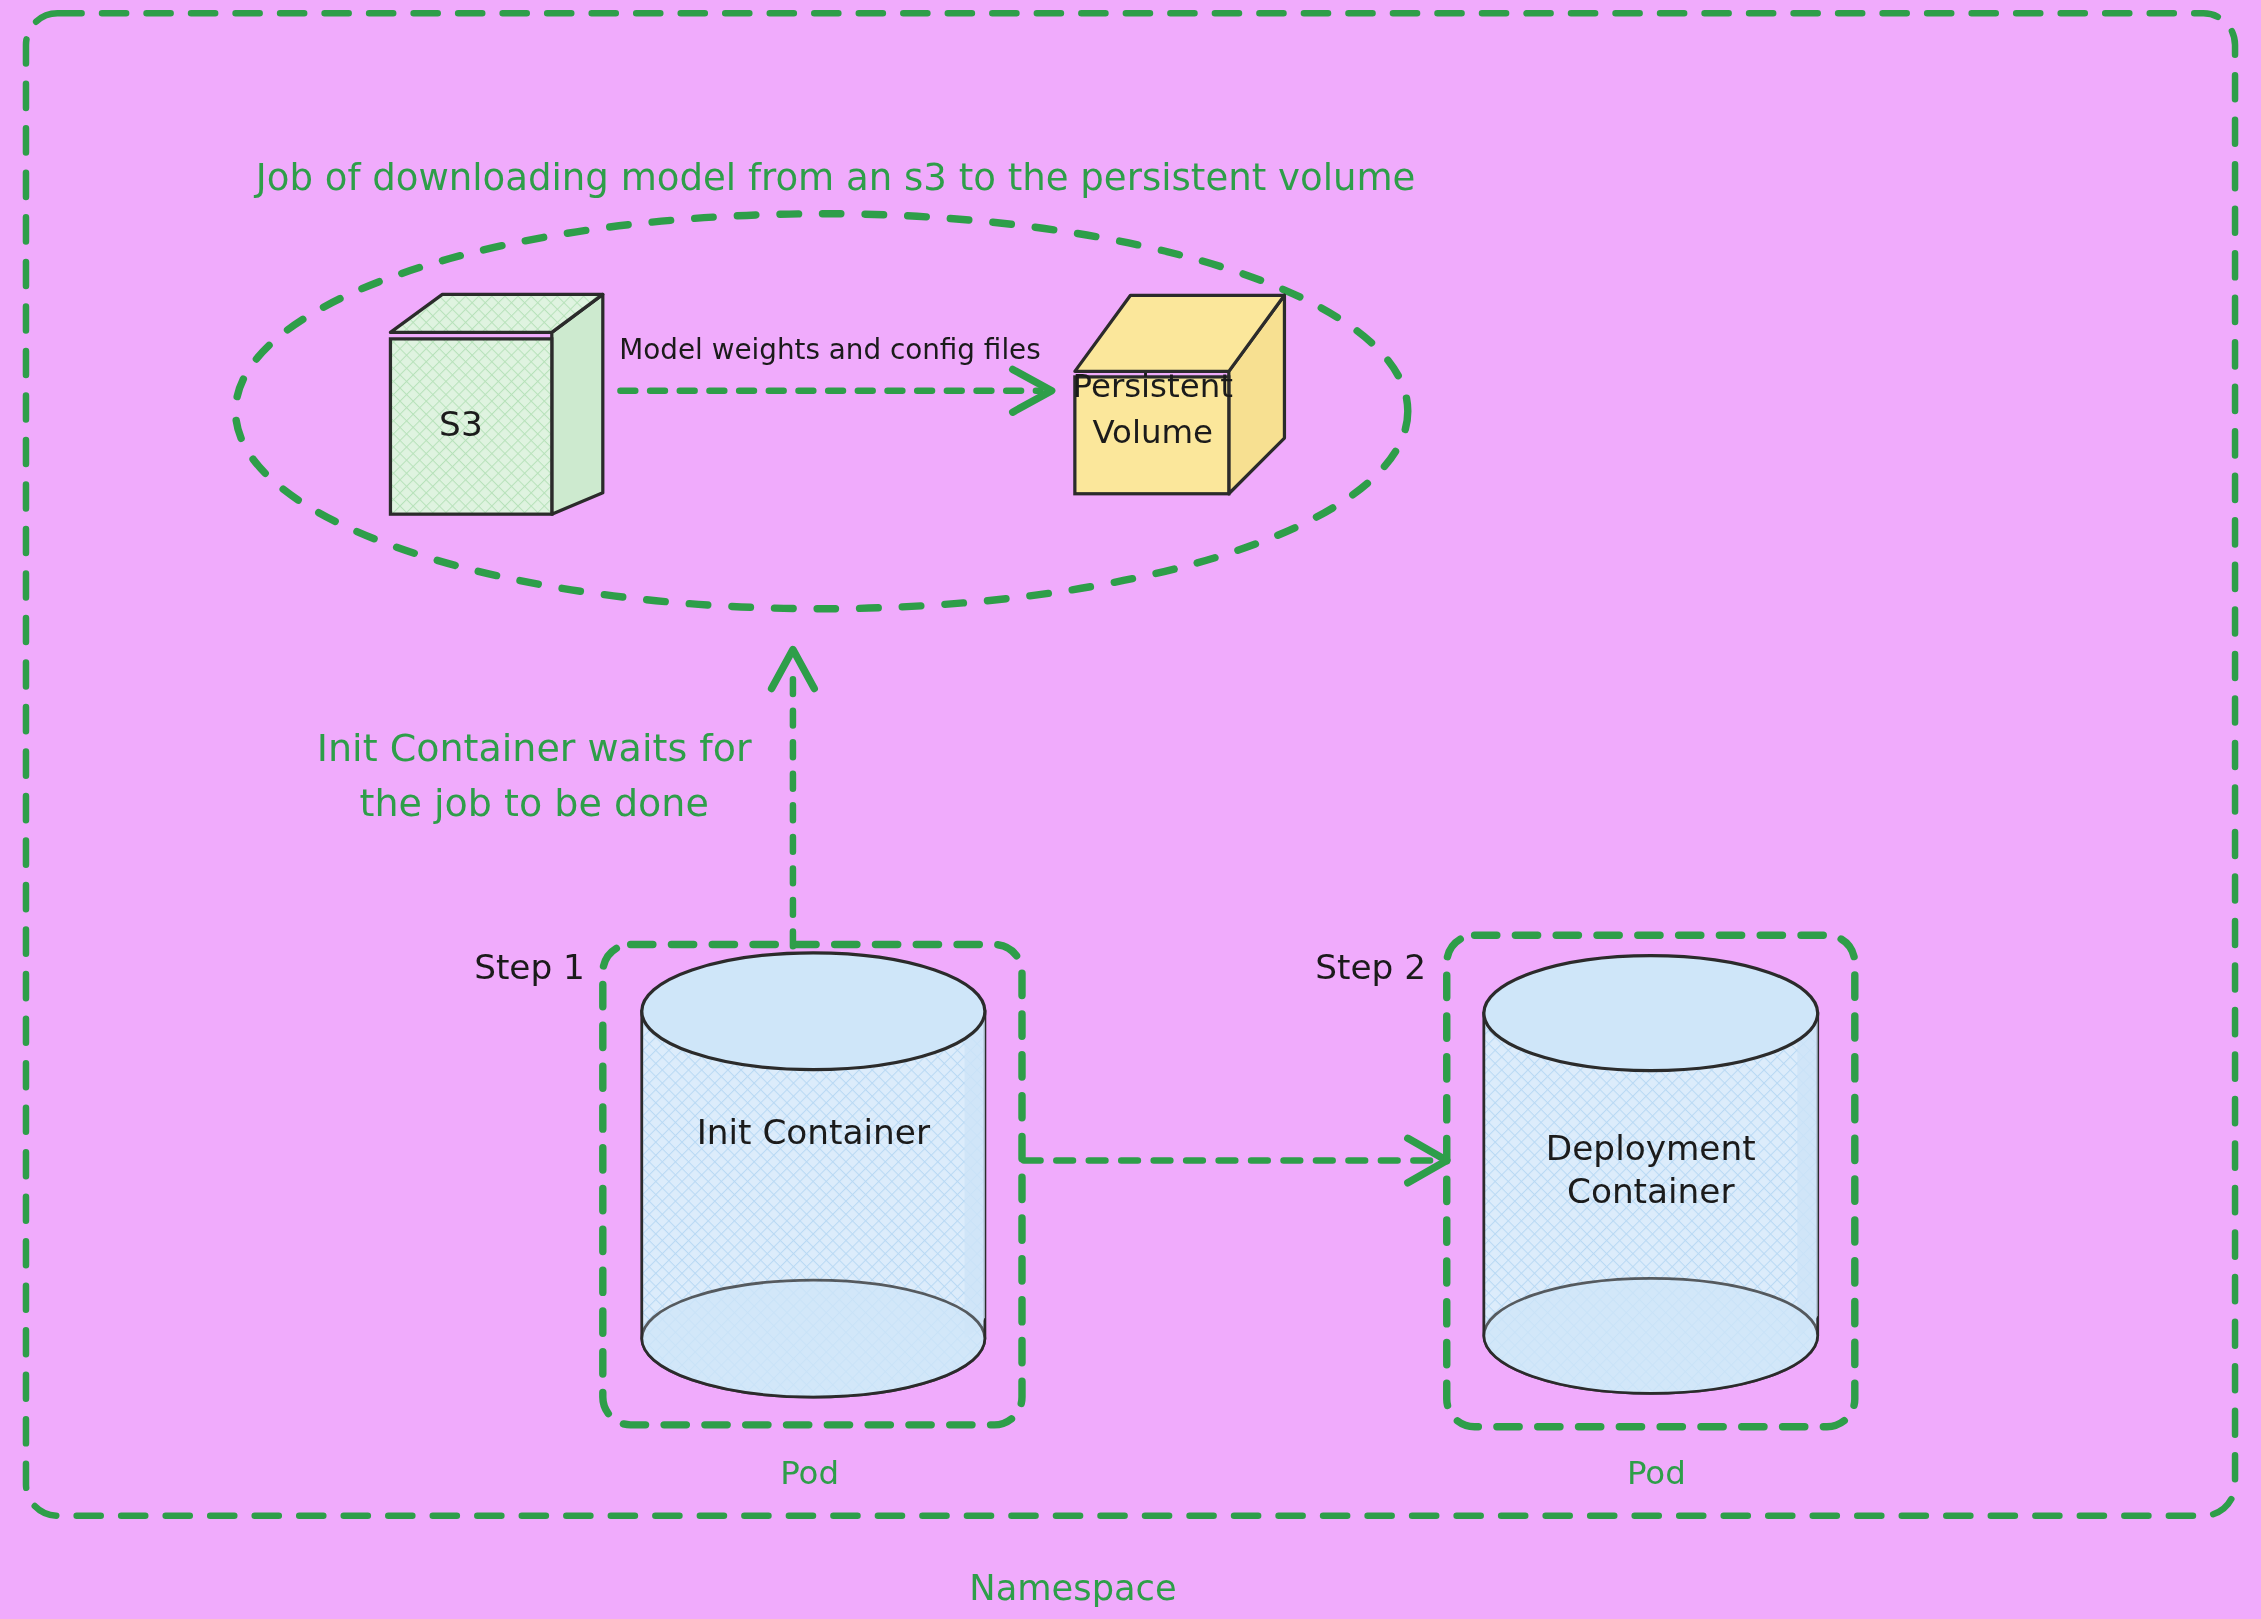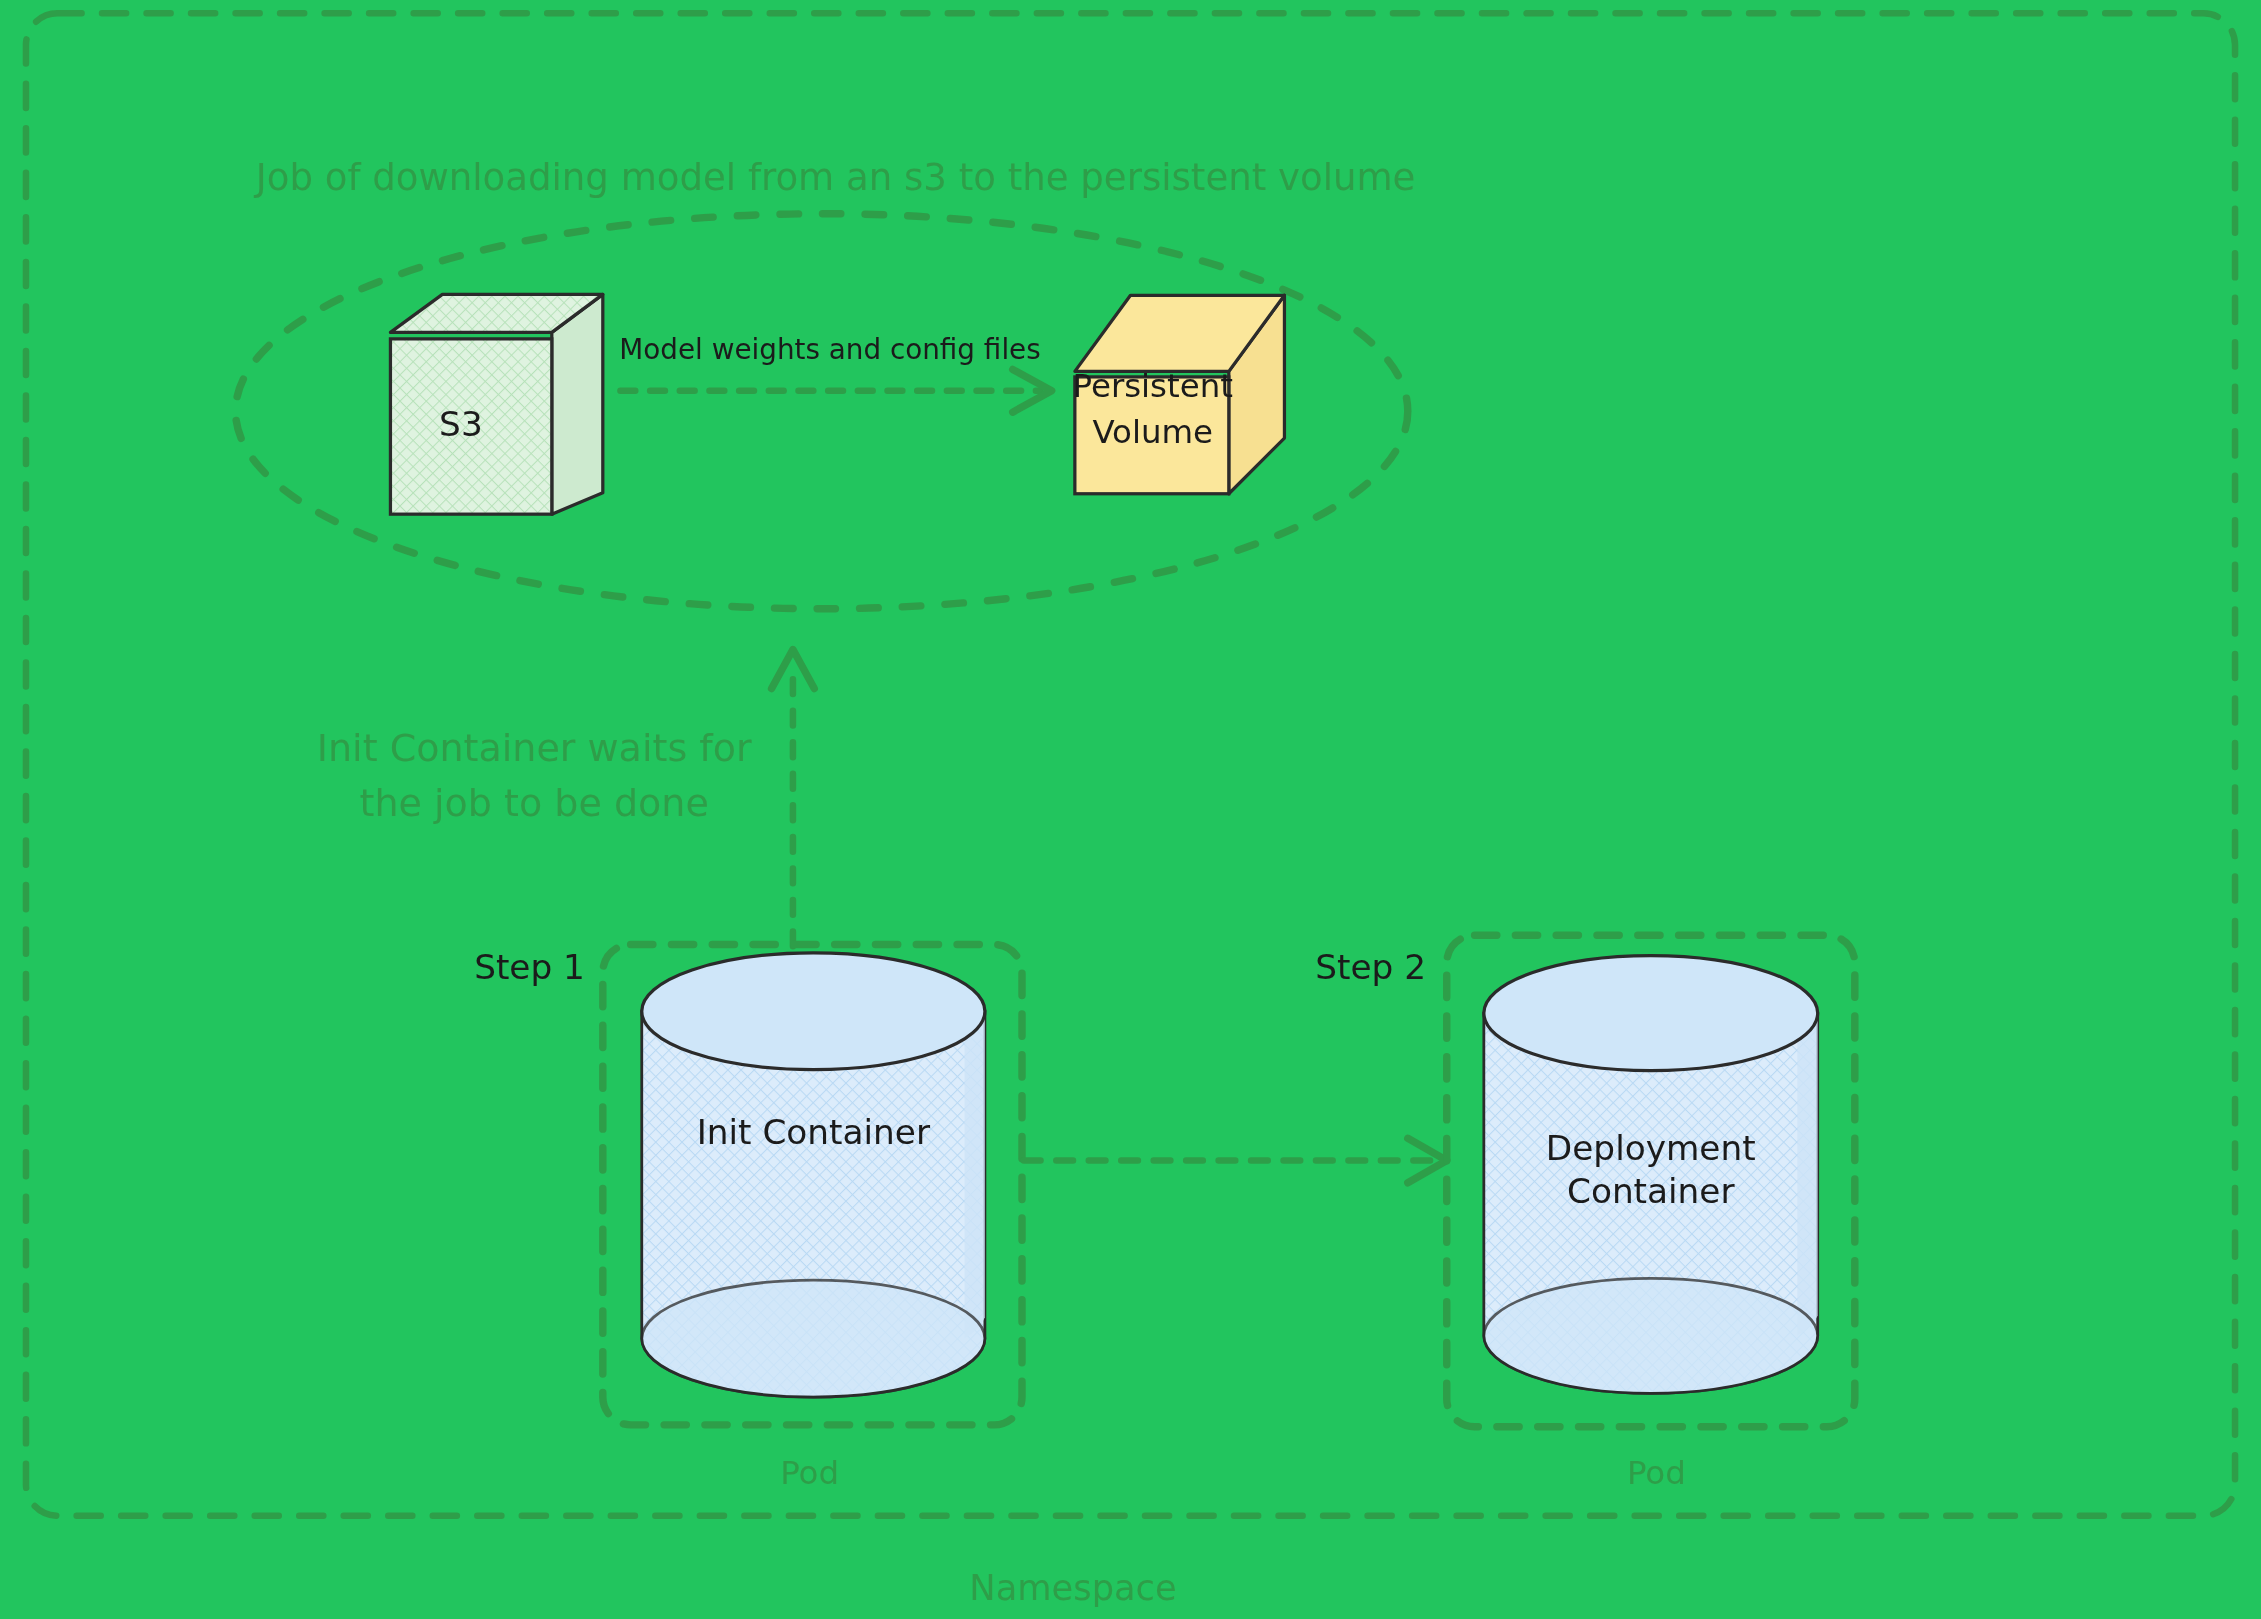--- a/index.html
+++ b/index.html
@@ -7,21 +7,21 @@
     padding: 0;
     background: #ffffff;
   }
   body {
     font-family: "DejaVu Sans", sans-serif;
   }
   #canvas {
     position: relative;
     width: 2261px;
     height: 1620px;
-    background: #22c55e;
+    background: #f0abfc;
     overflow: hidden;
   }
   #diagram-svg {
     position: absolute;
     left: 0;
     top: 0;
     width: 2261px;
     height: 1620px;
   }
   .hand-text {

